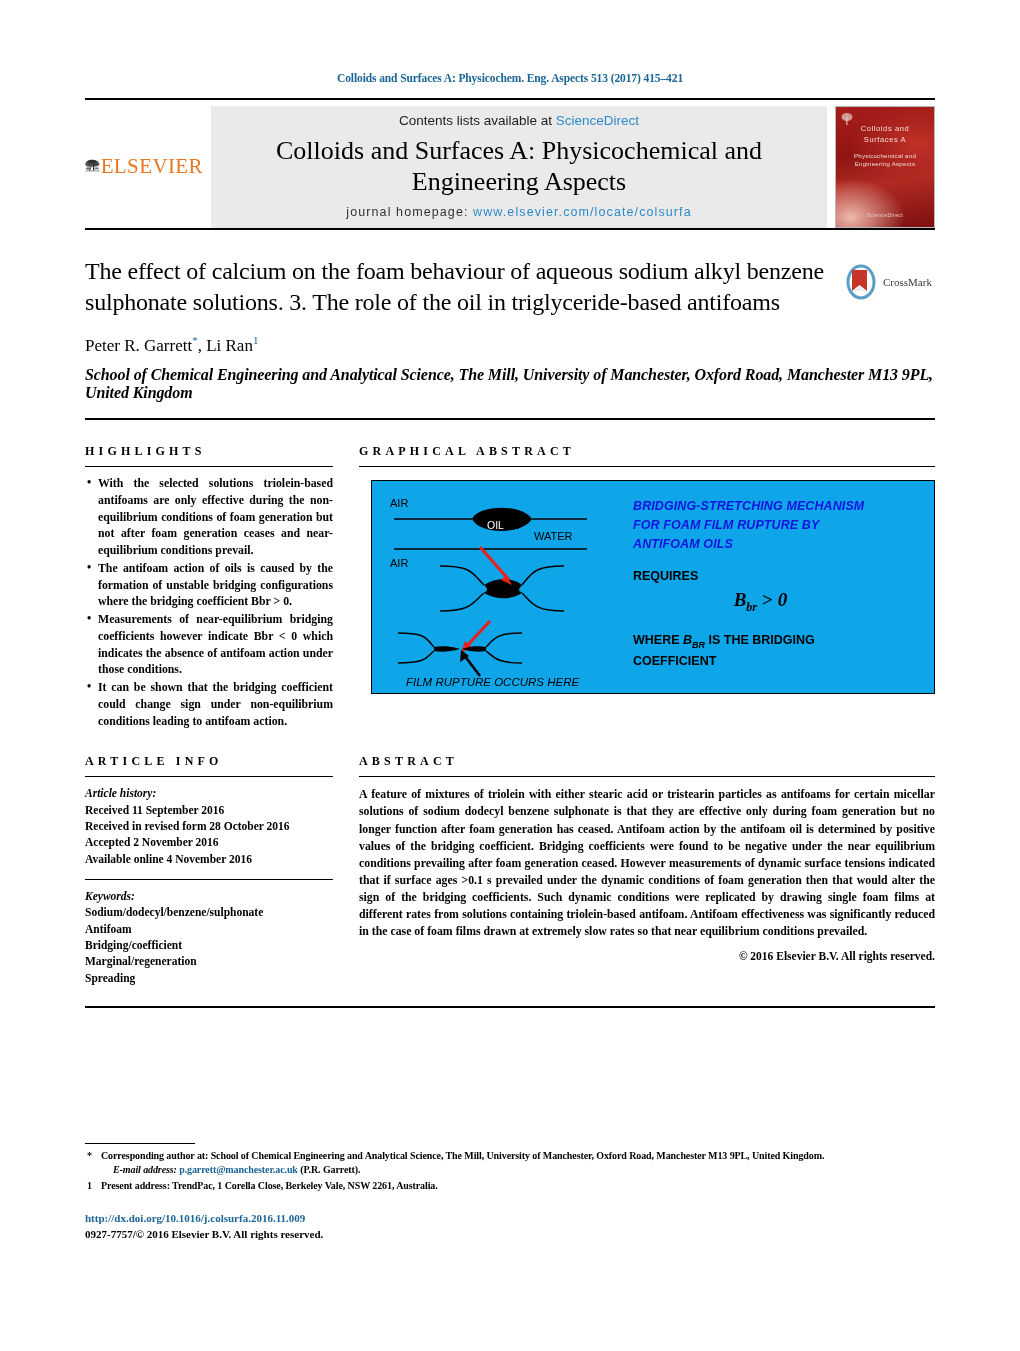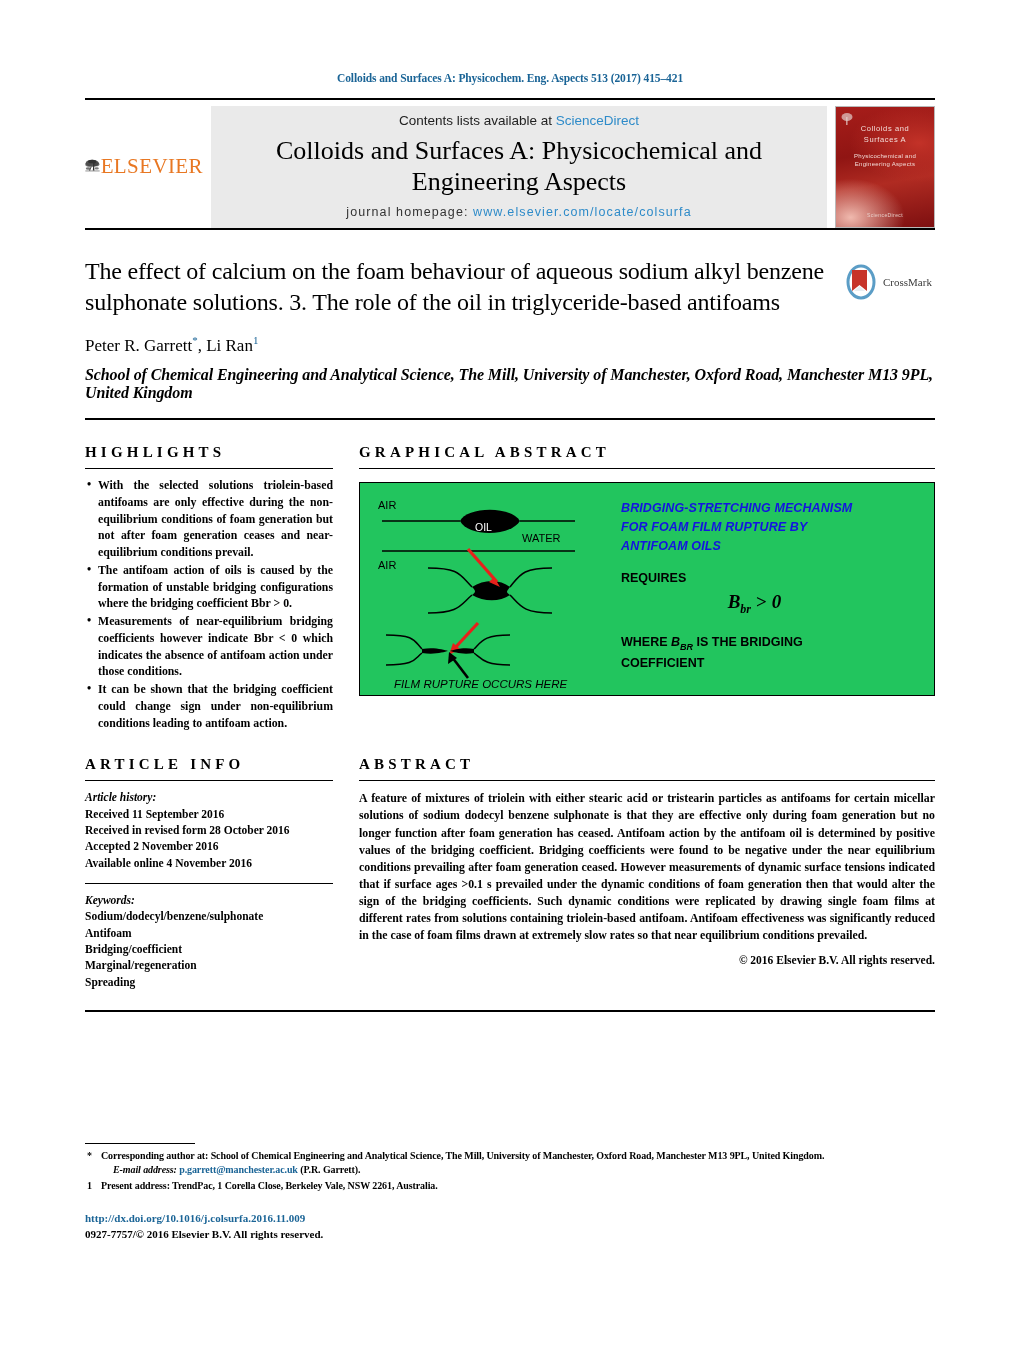--- a/index.html
+++ b/index.html
@@ -197,21 +197,21 @@
     margin: 0 85px;
     display: flex;
     gap: 26px;
   }
   .col-left { width: 248px; flex: 0 0 248px; }
   .col-right { flex: 1 1 auto; }
 
   .sec-head {
     font-family: "Liberation Serif", serif;
     font-weight: bold;
-    font-size: 15px;
+    font-size: 12px;
     letter-spacing: 4.2px;
     margin-top: 24px;
     margin-bottom: 7px;
   }
   .thin-rule { border-bottom: 1.2px solid #000; }
 
   .highlights-list {
     list-style: none;
     margin: 8px 0 0 0;
     padding: 0;
@@ -233,22 +233,23 @@
     top: -1px;
     font-size: 12px;
   }
 
   
   .ga-frame {
     border: 1.5px solid #000;
     margin-top: 13px;
     height: 212px;
     display: flex;
-    background: #22c55e;
-    position: relative;
+    background: #0ea5e9;
+    position: relative;
+    margin-left: 12px;
   }
   .ga-left { width: 255px; flex: 0 0 255px; position: relative; }
   .ga-right {
     flex: 1 1 auto;
     padding: 16px 10px 0 6px;
     font-family: "Liberation Sans", sans-serif;
   }
   .ga-blue {
     color: #1414e0;
     font-weight: bold;

